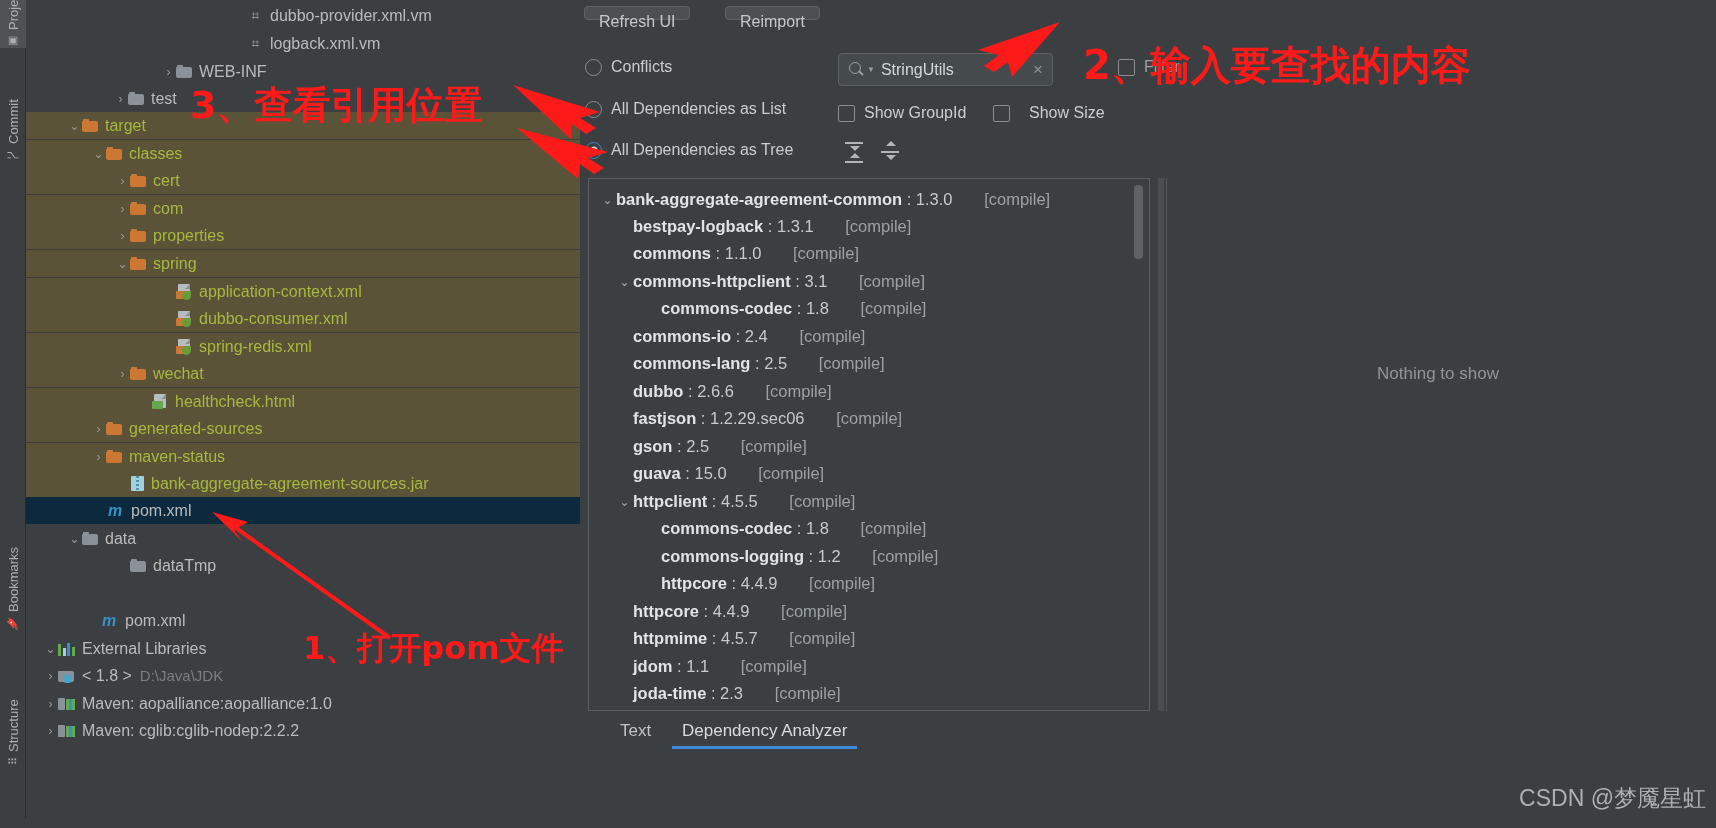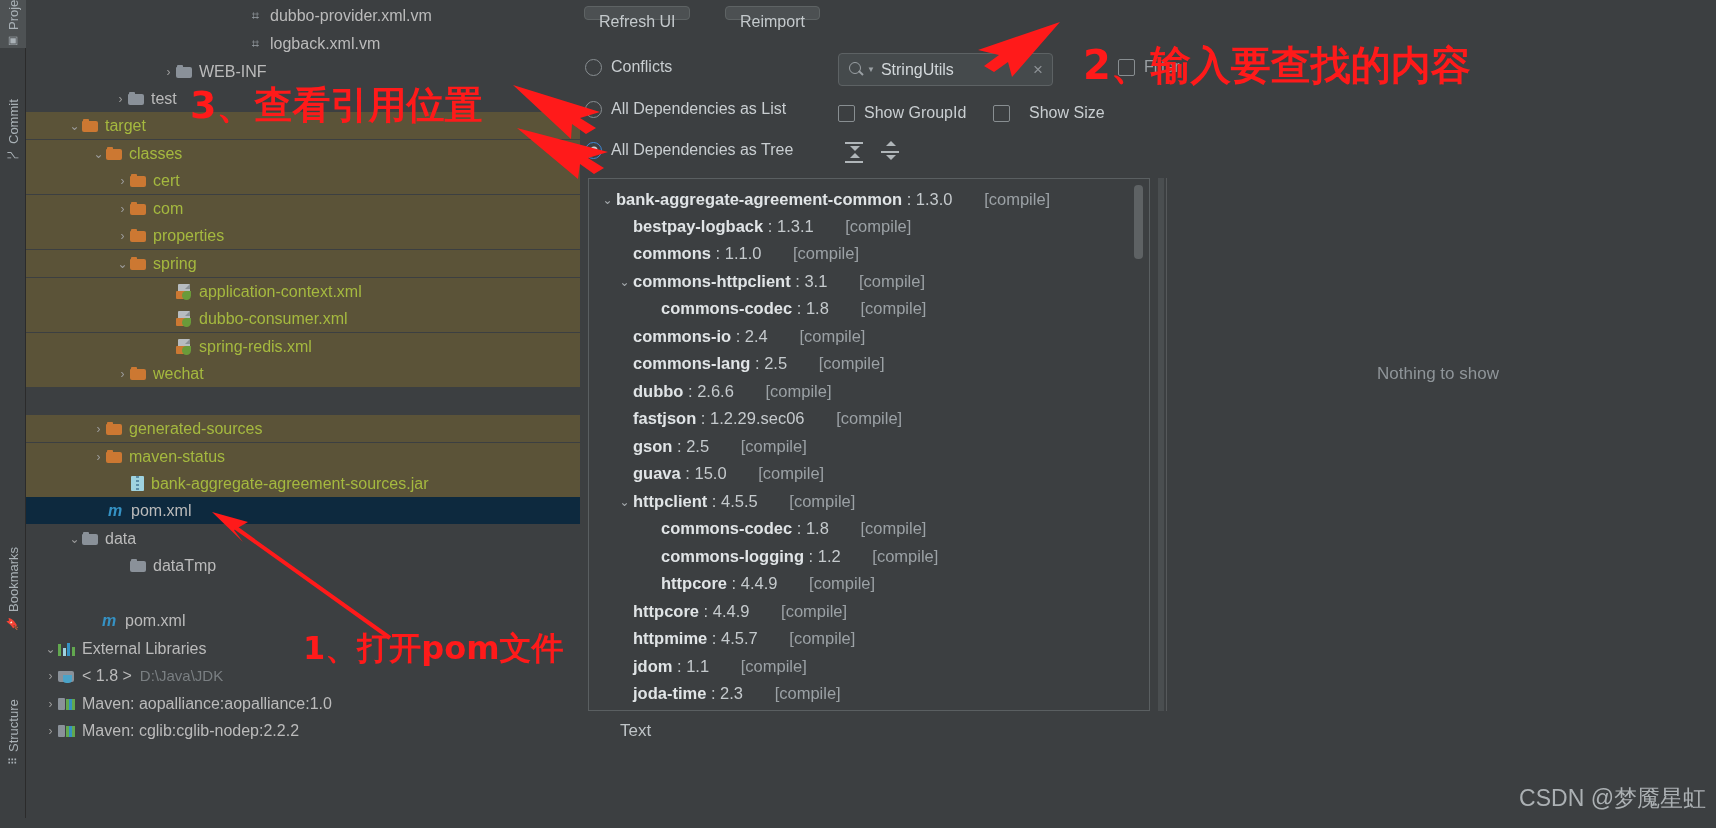--- a/index.html
+++ b/index.html
@@ -361,20 +361,28 @@
           <span class="bdg spring"></span>
         </span>
         <span class="lbl-green">spring-redis.xml</span>
       </div>
 
     <div class="trow hl" style="top:360px;">
         <span class="arrow" style="margin-left:89px">›</span>
         <span class="folder orange"></span>
         <span class="lbl-green">wechat</span>
       </div>
+    <div class="trow hl" style="top:388px;">
+        <span class="arrow" style="margin-left:111px"></span>
+        <span class="xicon">
+          <span class="pg"></span>
+          <span class="bdg html"></span>
+        </span>
+        <span class="lbl-green">healthcheck.html</span>
+      </div>
     <div class="trow hl" style="top:415px;">
         <span class="arrow" style="margin-left:65px">›</span>
         <span class="folder orange"></span>
         <span class="lbl-green">generated-sources</span>
       </div>
     <div class="trow hl" style="top:443px;">
         <span class="arrow" style="margin-left:65px">›</span>
         <span class="folder orange"></span>
         <span class="lbl-green">maven-status</span>
       </div>
@@ -609,20 +617,21 @@
     </div>
 
     <div class="splitter"></div>
 
     <div class="rightpane">
       <div class="nothing">Nothing to show</div>
     </div>
 
     <div class="tabbar">
       <div class="tab" style="left:22px;">Text</div>
+      <div class="tab active" style="left:84px;">Dependency Analyzer</div>
     </div>
   </div>
 
   <div class="statusbar"></div>
   <div class="watermark">CSDN @梦魇星虹</div>
 
   <svg class="arrows" xmlns="http://www.w3.org/2000/svg">
 
     <g fill="#ff1a1a">
       <polygon points="513,85 600,112 580,118 596,128 586,134 572,124 571,139"></polygon>

